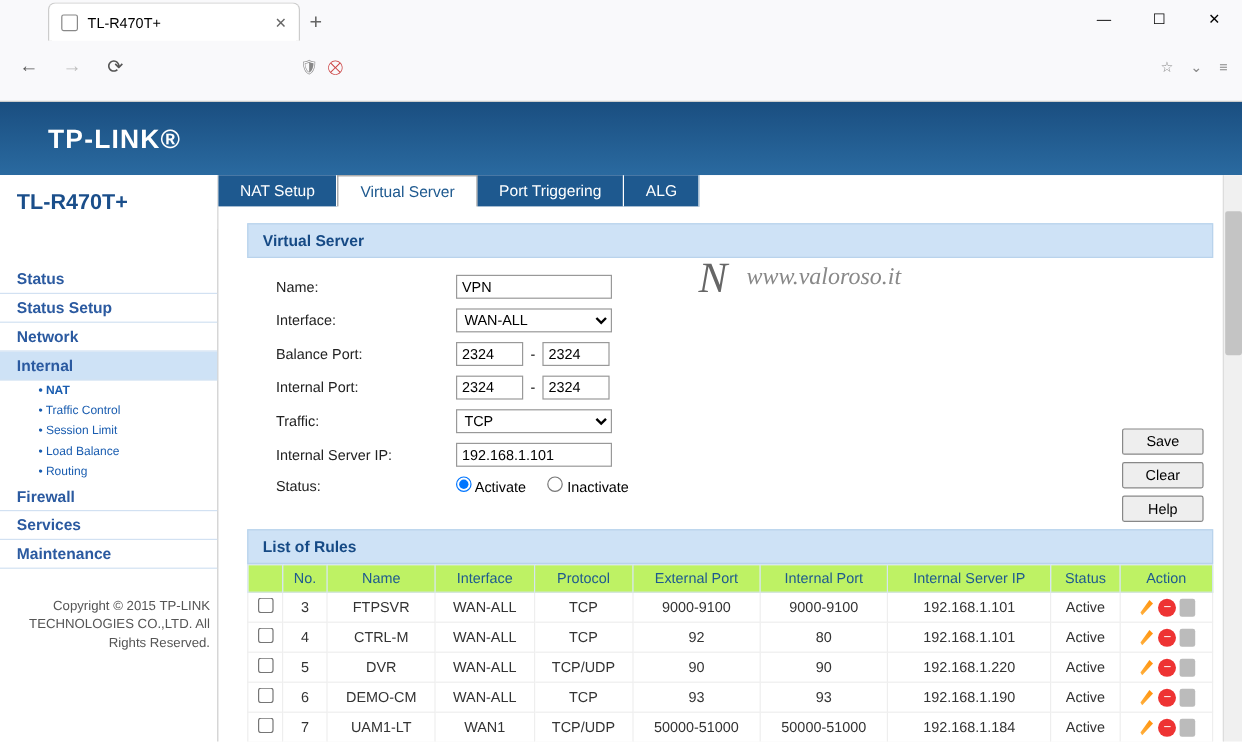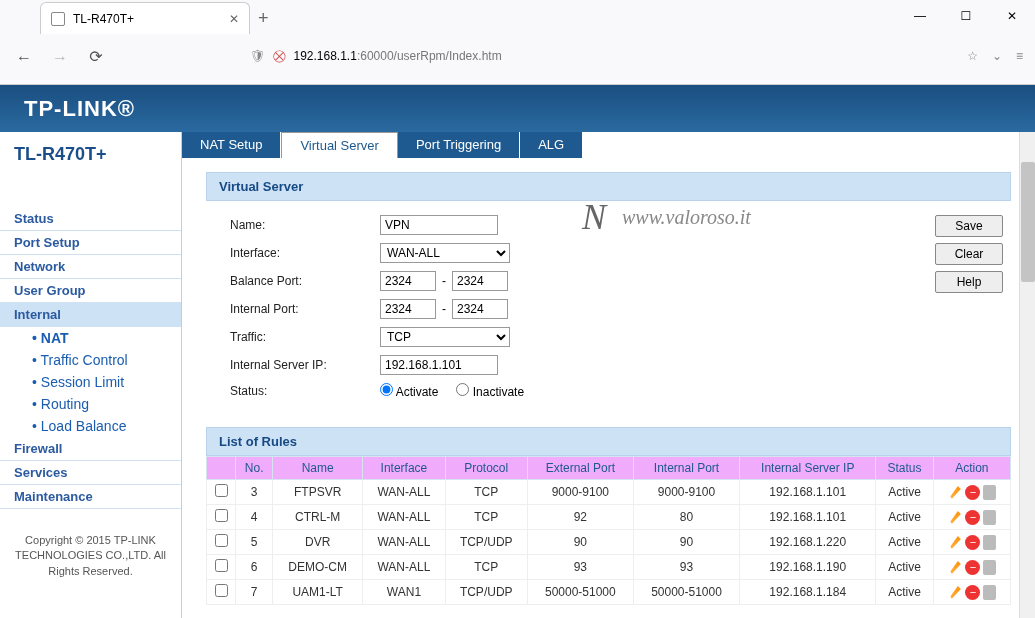--- a/index.html
+++ b/index.html
@@ -16,58 +16,58 @@
 .win-btn { width: 46px; height: 32px; display: flex; align-items: center; justify-content: center; cursor: pointer; }
 .nav-bar { height: 40px; display: flex; align-items: center; padding: 0 12px; gap: 12px; }
 .nav-btn { color: #555; font-size: 16px; cursor: pointer; width: 24px; text-align:center; }
 .url-area { display: flex; align-items: center; gap: 8px; margin-left: 130px; }
 .url-host { color: #000; }
 .url-path { color: #777; }
 .nav-right { margin-left: auto; display: flex; gap: 14px; align-items: center; }
 .shield { color: #888; }
 
 
-.header-banner { background: linear-gradient(#1a4e80, #2a6aa0); height: 47px; display: flex; align-items: center; padding-left: 24px; color: #fff; font-weight: bold; font-size: 22px; letter-spacing: 1px; font-family: Arial; }
+.header-banner { background: linear-gradient(#1a4e80, #2a6aa0); height: 61px; display: flex; align-items: center; padding-left: 40px; color: #fff; font-weight: bold; font-size: 22px; letter-spacing: 1px; font-family: Arial; }
 
 
 .layout { display: flex; height: calc(618px - 85px - 45px); position: relative; }
 .sidebar { width: 182px; background: #fff; border-right: 1px solid #ccc; display: flex; flex-direction: column; }
 .model { font-weight: bold; color: #1a4e8a; font-size: 18px; padding: 12px 14px; background:#fff; }
 .menu-spacer { height: 30px; }
 .menu-item { padding: 4px 14px; color: #2b5aa0; font-weight: bold; border-bottom: 1px solid #d2e1f2; cursor: pointer; font-size: 13px; }
 .menu-item.active { background: #cee2f6; }
-.submenu { padding: 3px 14px 3px 32px; color: #1a5db0; cursor: pointer; font-size: 14px; }
+.submenu { padding: 3px 14px 3px 32px; color: #1a5db0; cursor: pointer; font-size: 10px; }
 .submenu::before { content: "• "; color:#1a5db0; }
 .submenu.active { font-weight: bold; }
-.copyright { margin-top: 18px; text-align: center; color: #555; font-size: 11px; line-height: 1.4; padding: 6px; }
+.copyright { margin-top: 18px; text-align: right; color: #555; font-size: 11px; line-height: 1.4; padding: 6px; }
 
 
 .main { flex: 1; display: flex; flex-direction: column; }
 .tabs { display: flex; background: #fff; height: 26px; font-size: 13px; }
 .top-tab { background: #1e598f; color: #fff; padding: 5px 18px; border-right: 1px solid #fff; cursor: pointer; }
 .top-tab.active { background: #fff; color: #1e598f; border: 1px solid #999; border-bottom: none; }
 .content { padding: 14px 24px 0 24px; overflow: auto; position: relative; }
 .panel-title { background: #cee2f6; color: #164a85; font-weight: bold; padding: 6px 12px; border: 1px solid #b9d3ec; font-size: 13px; }
-.form-area { display: flex; }
+.form-area { display: flex; align-items: flex-end; }
 .form-left { padding: 14px 0 14px 24px; }
 .form-row { display: flex; align-items: center; margin-bottom: 8px; }
 .form-label { width: 150px; color: #222; }
-.form-input { border: 1px solid #999; padding: 2px 4px; width: 118px; font-size: 12px; }
+.form-input { border: 1px solid #999; padding: 2px 4px; width: 130px; font-size: 12px; }
 .form-input.short { width: 56px; }
 .form-select { border: 1px solid #999; padding: 1px 2px; width: 130px; font-size: 12px; background:#fff; }
 .radio-lbl { margin-right: 18px; }
 .btn-col { margin-left: auto; padding: 14px 8px 0 0; display: flex; flex-direction: column; gap: 6px; }
 .btn { background: #eee; border: 1px solid #888; width: 68px; padding: 3px 16px; text-align: center; cursor: pointer; font-size: 12px; border-radius: 2px; }
 .watermark { position: absolute; top: 38px; left: 400px; color: #888; font-style: italic; font-size: 20px; display: flex; align-items: center; gap: 16px; font-family: Georgia, serif; }
 .watermark-icon { font-size: 36px; font-family: 'Brush Script MT', cursive; color:#666; }
 
 
 .list-panel { margin-top: 6px; }
 table { width: 100%; border-collapse: collapse; }
-th { background: #f0abfc; color: #1e598f; font-weight: normal; padding: 4px; border: 1px solid #d6e4f2; font-size: 12px; }
+th { background: #bef264; color: #1e598f; font-weight: normal; padding: 4px; border: 1px solid #d6e4f2; font-size: 12px; }
 td { text-align: center; padding: 4px; border: 1px solid #eee; color: #333; font-size: 12px; }
 .action-icons { display: flex; justify-content: center; gap: 3px; }
 .aicon { width: 15px; height: 15px; display:inline-block; border-radius: 50%; }
 .edit-i { background: linear-gradient(45deg,#ffb84d,#ff8c00); clip-path: polygon(20% 80%, 70% 10%, 90% 30%, 30% 95%); border-radius:0; }
 .del-i { background: #e33; color: #fff; font-size: 11px; line-height: 15px; text-align: center; }
 .trash-i { background: #bbb; border-radius: 2px; width:13px; }
 .scrollbar-v { position:absolute; right:0; top:0; bottom:0; width:16px; background:#f0f0f0; border-left:1px solid #ddd; }
 .scroll-thumb { position:absolute; top:30px; width:14px; left:1px; height:120px; background:#c4c4c4; border-radius:2px; }
 </style>
 </head>
@@ -87,49 +87,47 @@
       <div class="win-btn">✕</div>
     </div>
   </div>
   <div class="nav-bar">
     <span class="nav-btn">←</span>
     <span class="nav-btn" style="color:#bbb">→</span>
     <span class="nav-btn">⟳</span>
     <div class="url-area">
       <span class="shield">🛡</span>
       <span class="shield" style="color:#c44">⛒</span>
-      <span><span class="url-host">192.168.1.1</span><span class="url-path">:60000/userRpm/Index.htm</span></span>
     </div>
     <div class="nav-right">
       <span style="color:#888">☆</span>
       <span style="color:#888">⌄</span>
       <span style="color:#888">≡</span>
     </div>
   </div>
 </div>
 
 <div class="header-banner">
   <span>TP-LINK®</span>
 </div>
 
 <div class="layout">
   <div class="sidebar">
     <div class="model">TL-R470T+</div>
     <div class="menu-spacer"></div>
     <div id="menu-root">
         <div class="menu-item">Status</div>
-        <div class="menu-item">Port Setup</div>
+        <div class="menu-item">Status Setup</div>
         <div class="menu-item">Network</div>
-        <div class="menu-item">User Group</div>
         <div class="menu-item active">Internal</div>
         <div class="submenu active">NAT</div>
         <div class="submenu">Traffic Control</div>
         <div class="submenu">Session Limit</div>
+        <div class="submenu">Load Balance</div>
         <div class="submenu">Routing</div>
-        <div class="submenu">Load Balance</div>
         <div class="menu-item">Firewall</div>
         <div class="menu-item">Services</div>
         <div class="menu-item">Maintenance</div>
       </div>
     <div class="copyright" id="copyright">Copyright © 2015
 TP-LINK TECHNOLOGIES
 CO.,LTD. All Rights
 Reserved.</div>
   </div>
 

